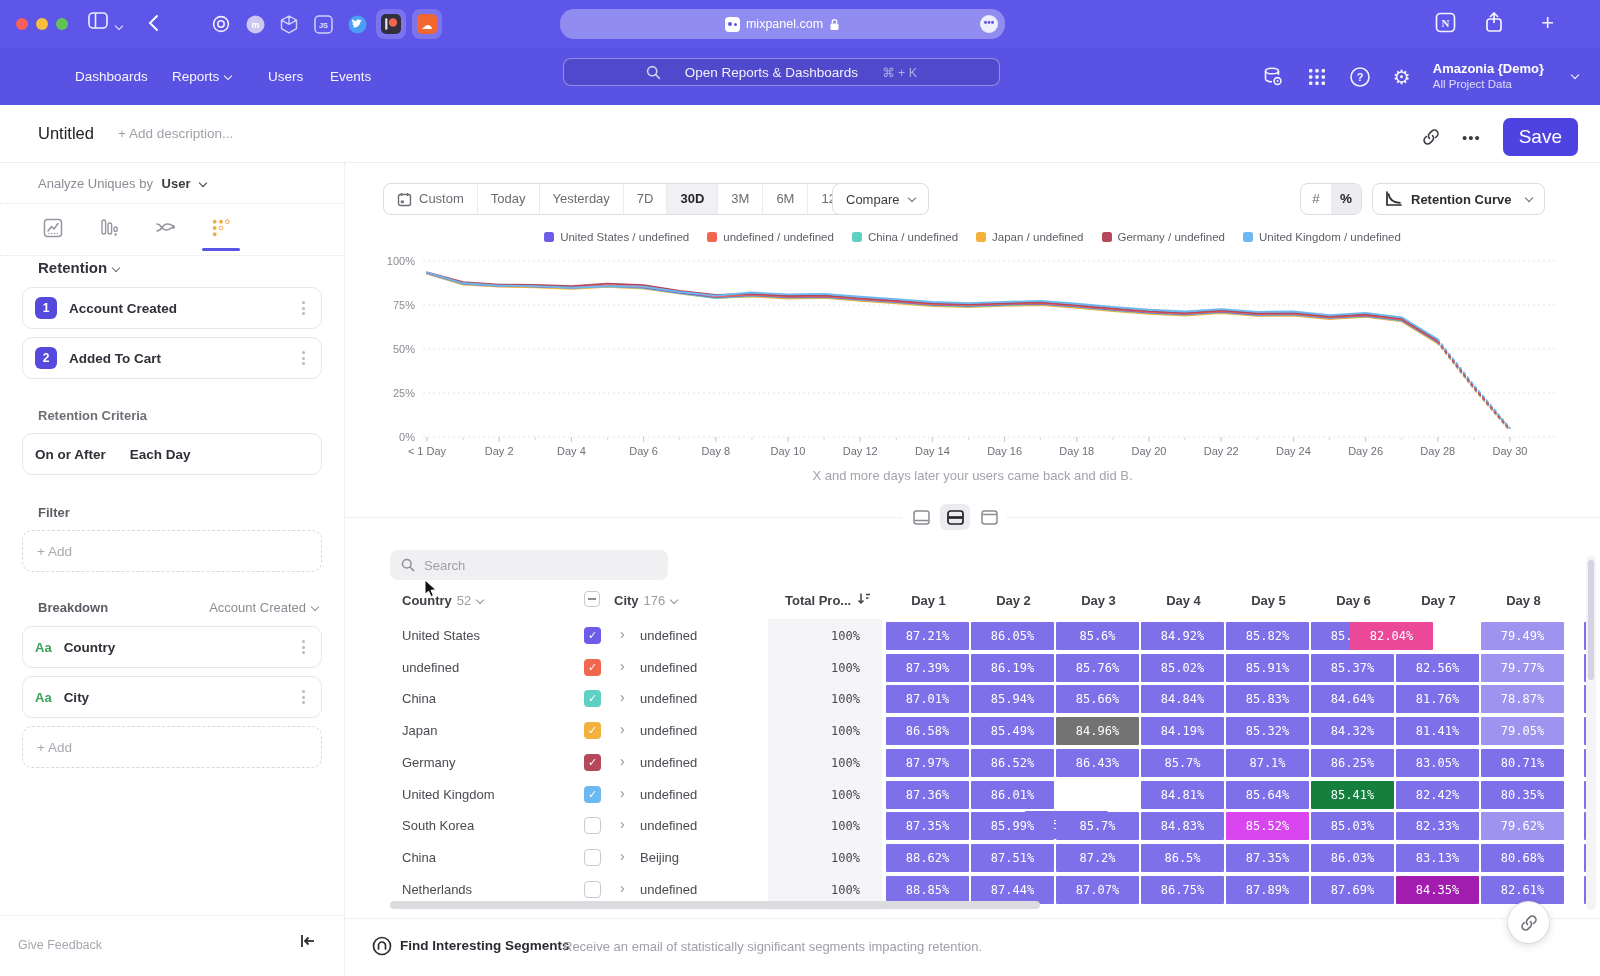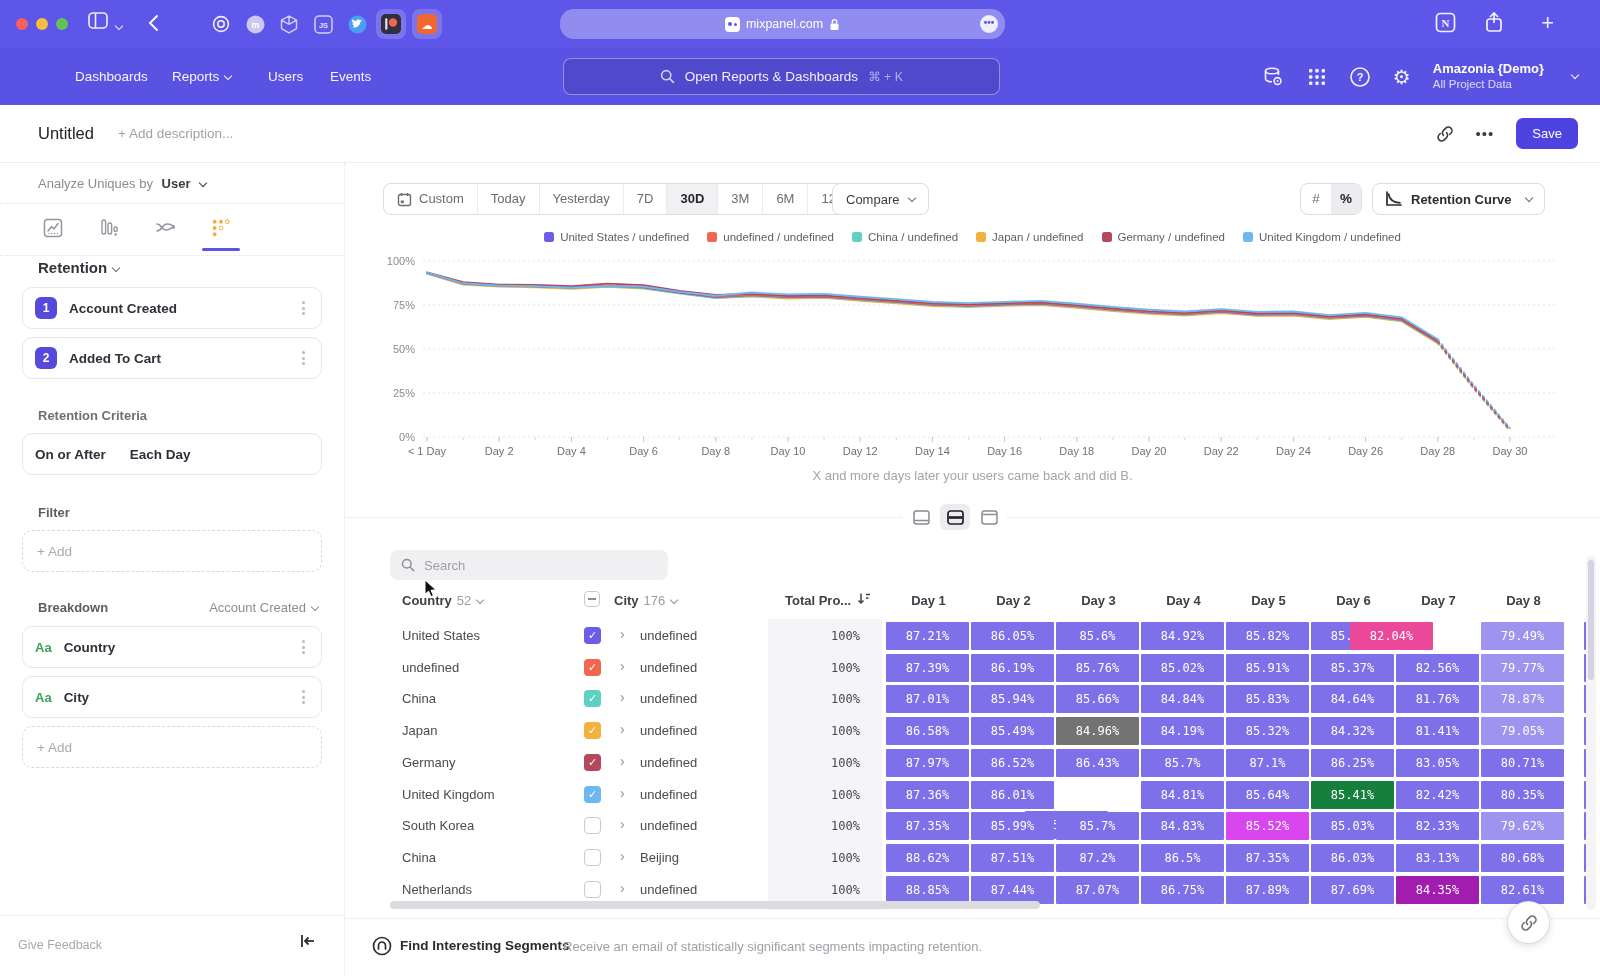--- a/index.html
+++ b/index.html
@@ -19,36 +19,36 @@
     color:#5e56e8; font-size:10px; line-height:16px; text-align:center; font-weight:700; }
   .favicon { width:15px; height:15px; border-radius:4px; background:#fff; display:flex; align-items:center; justify-content:center; gap:1.5px; }
   .favicon i { width:4px; height:4px; border-radius:50%; background:#5e56e8; display:block; }
   .favicon i.sm { width:3px; height:3px; }
 
   
   .nav { position:absolute; left:0; top:48px; width:1600px; height:57px; background:#5a52e3; color:#fff; }
   .logo { position:absolute; left:22px; top:71px; display:flex; gap:3px; align-items:center; }
   .logo i { background:#fff; border-radius:50%; display:block; }
   .nav-item { position:absolute; top:0; height:57px; line-height:57px; font-size:13.5px; color:rgba(255,255,255,.95); cursor:default; }
-  .nav-search { position:absolute; left:563px; top:57px; width:437px; height:37px; margin-top:-47px; border:1px solid rgba(255,255,255,.38);
-    background:rgba(0,0,0,.10); border-radius:8px; display:flex; align-items:center; justify-content:center; gap:10px; font-size:13.5px; }
+  .nav-search { position:absolute; left:563px; top:57px; width:437px; height:28px; margin-top:-47px; border:1px solid rgba(255,255,255,.38);
+    background:rgba(0,0,0,.10); border-radius:8px; display:flex; align-items:center; justify-content:center; gap:24px; font-size:13.5px; }
   .nav-right { position:absolute; right:0; top:0; height:57px; display:flex; align-items:center; gap:22px; padding-right:22px; }
   .proj { text-align:left; line-height:1.25; }
   .proj .p1 { font-size:13px; font-weight:700; }
   .proj .p2 { font-size:11.5px; color:rgba(255,255,255,.8); }
 
   .chev { display:inline-block; width:6px; height:6px; border-right:1.5px solid currentColor; border-bottom:1.5px solid currentColor;
     transform:rotate(45deg); vertical-align:middle; margin:-3px 0 0 6px; }
 
   
   .titlebar { position:absolute; left:0; top:105px; width:1600px; height:58px; background:#fff; border-bottom:1px solid #ececef; }
   .doc-title { position:absolute; left:38px; top:19px; font-size:16.5px; font-weight:400; color:#212227; }
   .doc-desc { position:absolute; left:118px; top:21px; font-size:13.5px; color:#9fa0a8; }
   .title-actions { position:absolute; right:22px; top:13px; display:flex; align-items:center; gap:22px; color:#3c3d44; }
-  .save-btn { background:#4e42e1; color:#fff; font-size:13px; border:none; border-radius:7px; padding:8px 16px; cursor:pointer; }
+  .save-btn { background:#4e42e1; color:#fff; font-size:19px; border:none; border-radius:7px; padding:8px 16px; cursor:pointer; }
   .dots3 { font-size:15px; letter-spacing:1px; color:#3c3d44; }
 
   
   .sidebar { position:absolute; left:0; top:163px; width:345px; height:752px; border-right:1px dotted #e4e4ea; background:#fff; }
   .sb-row1 { position:absolute; left:38px; top:13px; font-size:13px; color:#8b8c94; }
   .sb-row1 b { color:#3a3b42; font-weight:700; margin-left:5px; }
   .sb-dot1 { position:absolute; left:0; top:40px; width:344px; border-top:1px dotted #e4e4ea; }
   .sb-tabs { position:absolute; left:38px; top:50px; display:flex; gap:26px; }
   .sb-tab { width:30px; height:30px; display:flex; align-items:center; justify-content:center; position:relative; }
   .sb-tab .ul { position:absolute; left:-4px; bottom:-8px; width:38px; height:3px; background:#5b53e4; border-radius:2px; }

